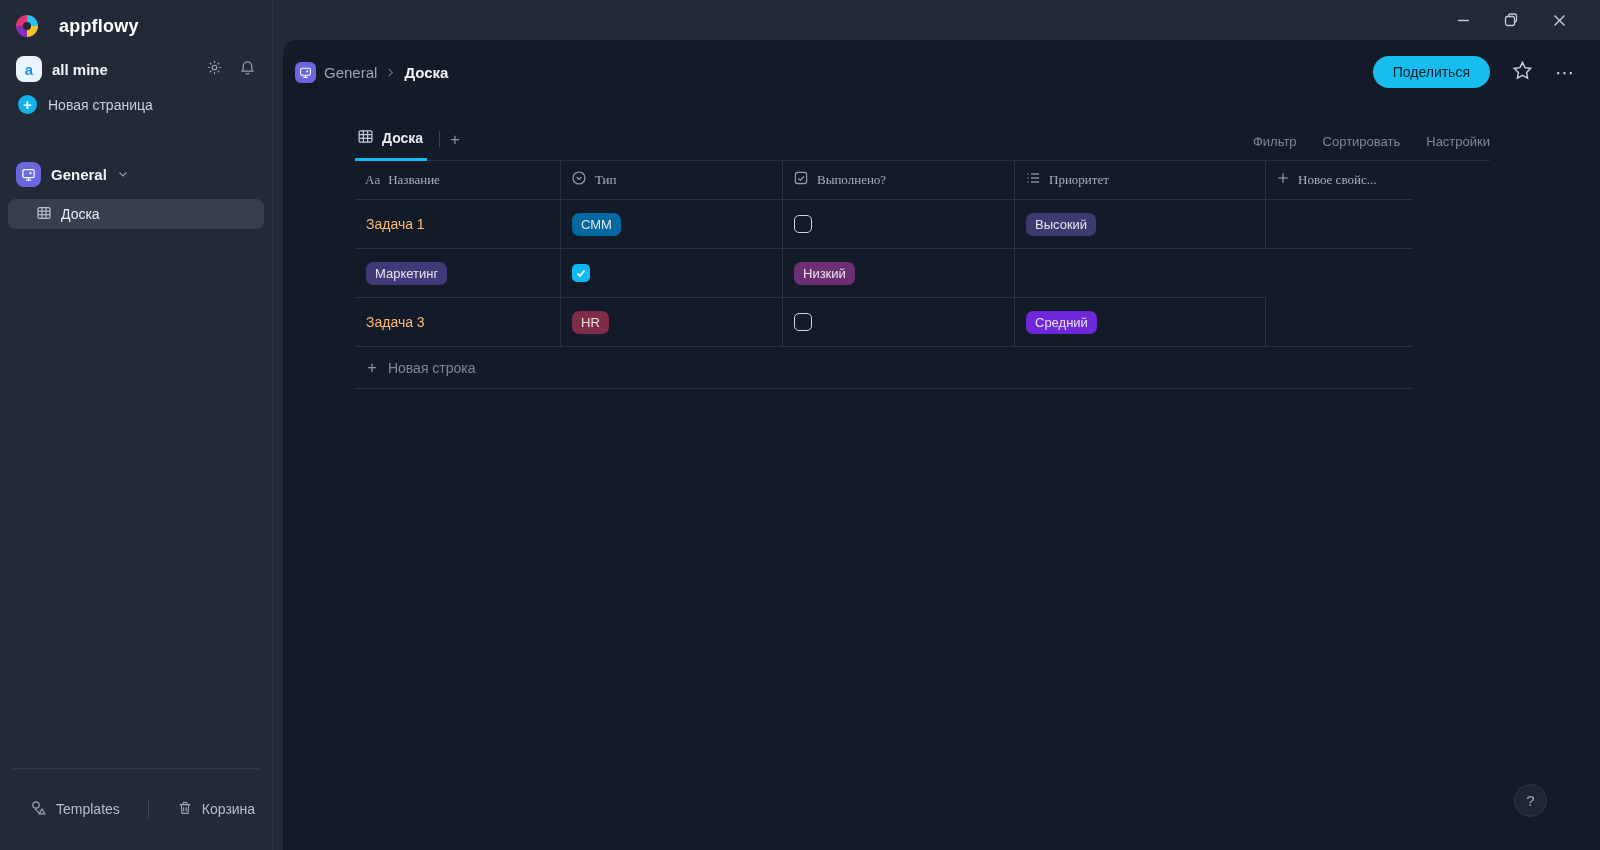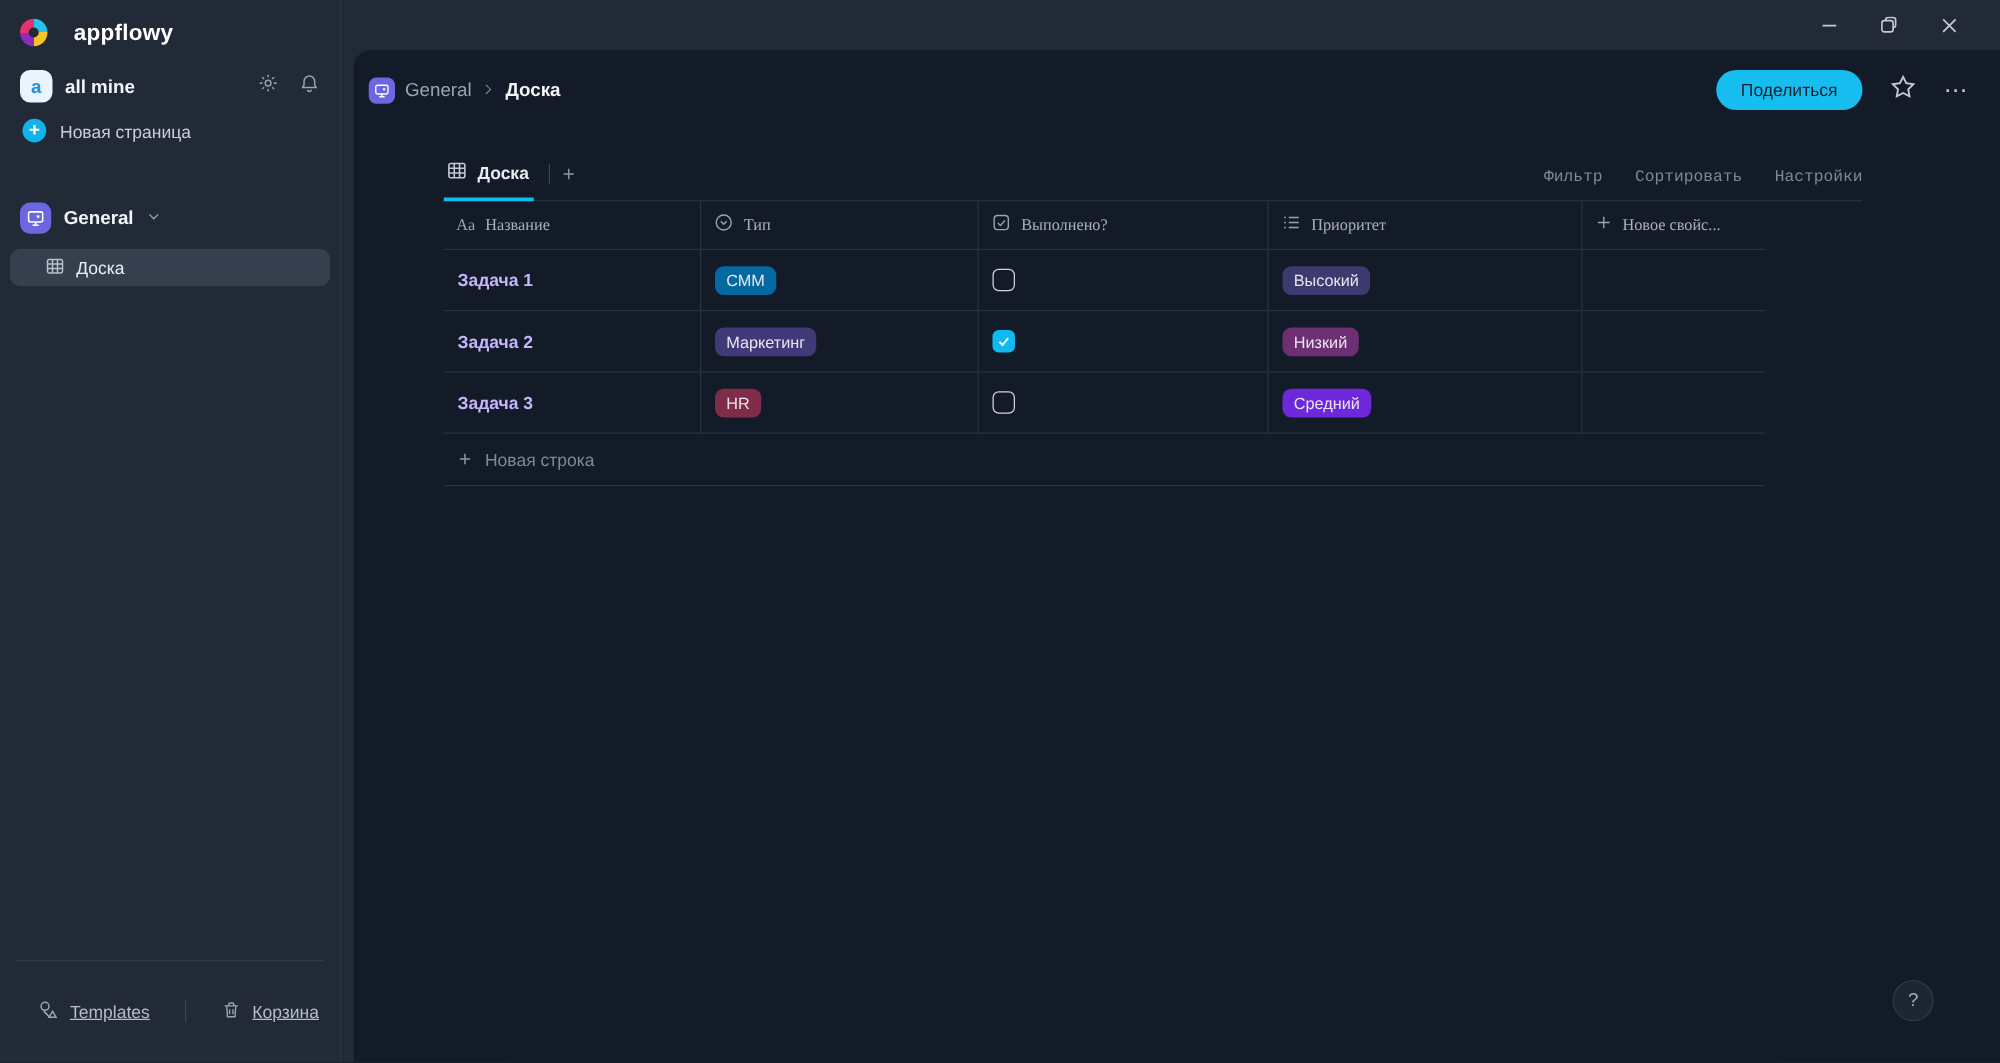--- a/index.html
+++ b/index.html
@@ -38,21 +38,21 @@
   .space-row { display:flex; align-items:center; gap:10px; padding:6px 16px; margin-top:34px; }
   .space-icon { width:25px; height:25px; border-radius:8px; background:#6A67E0; display:flex; align-items:center; justify-content:center; }
   .space-name { font-size:15px; font-weight:bold; color:#F2F4F7; }
   .space-chevron svg { stroke:#9AA4B5; }
 
   .page-item { display:flex; align-items:center; gap:9px; height:30px; margin:6px 8px 0 8px; padding-left:28px; border-radius:8px; background:#353F4E; font-size:14px; color:#E9ECF1; font-weight:500; }
   .page-item svg { stroke:#B8C0CC; }
 
   .sidebar-footer { position:absolute; left:0; right:0; bottom:0; height:82px; }
   .sidebar-footer .divider { border-top:1px solid #323B4A; margin:0 13px; }
-  .footer-row { display:flex; align-items:center; height:80px; padding-left:30px; gap:18px; color:#B6BDC9; font-size:14px;text-decoration:underline; }
+  .footer-row { display:flex; align-items:center; height:80px; padding-left:30px; gap:18px; color:#B6BDC9; font-size:14px; }
   .footer-item { display:flex; align-items:center; gap:9px; }
   .footer-item svg { stroke:#9AA4B5; }
   .footer-vdiv { width:1px; height:18px; background:#3A4456; margin:0 10px; }
 
   
   .main { position:absolute; top:40px; left:283px; right:0; bottom:0; background:#141B28; border-top-left-radius:14px; z-index:3; }
   .main-header { display:flex; align-items:center; justify-content:space-between; padding:16px 24px 0 12px; }
   .breadcrumb { display:flex; align-items:center; gap:8px; font-size:15px; }
   .bc-icon { width:21px; height:21px; border-radius:6px; background:#6A67E0; display:flex; align-items:center; justify-content:center; }
   .bc-space { color:#9AA4B5; }
@@ -63,31 +63,31 @@
   .star-icon svg { stroke:#C4CAD4; }
   .more-icon { color:#C4CAD4; font-size:19px; letter-spacing:2px; line-height:1; }
 
   .content { margin:0 110px 0 72px; }
   .view-bar { display:flex; align-items:flex-end; justify-content:space-between; margin-top:40px; border-bottom:1px solid #262F3E; }
   .view-left { display:flex; align-items:center; }
   .view-tab { display:flex; align-items:center; gap:8px; padding:0 4px 10px 2px; border-bottom:3px solid #0EBDF0; margin-bottom:-1px; font-size:14px; font-weight:bold; color:#E9ECF1; }
   .view-tab svg { stroke:#C3CAD5; }
   .view-sep { width:1px; height:16px; background:#3A4354; margin:0 10px 10px 12px; }
   .add-view { color:#8B94A5; font-size:17px; padding:0 6px 9px 0; }
-  .view-actions { display:flex; align-items:center; gap:26px; padding-bottom:11px; font-size:13px; color:#7E8798;font-family:Liberation Mono, monospace; }
+  .view-actions { display:flex; align-items:center; gap:26px; padding-bottom:11px; font-size:13px; color:#7E8798; }
 
   .grid-table { width:1057px; }
   .grid-head, .grid-row { display:grid; grid-template-columns:206px 222px 232px 251px 146px; }
   .hcell { height:39px; display:flex; align-items:center; gap:8px; padding-left:10px; font-size:13px; color:#A8B0BF; border-bottom:1px solid #29323F; border-right:1px solid #29323F;font-family:Liberation Serif, serif; }
   .hcell:last-child { border-right:none; }
   .hcell svg { stroke:#99A2B2; flex:none; }
   .aa-glyph { font-size:13px; color:#99A2B2; letter-spacing:0; }
   .cell { height:49px; display:flex; align-items:center; padding-left:11px; border-bottom:1px solid #29323F; border-right:1px solid #29323F; font-size:14px; }
   .cell:last-child { border-right:none; }
-  .cell-name { color:#c4b5fd; font-weight:700; }
+  .cell-name { color:#fdba74; font-weight:400; }
   .tag { display:inline-block; padding:4px 9px; border-radius:7px; font-size:13px; color:#ECE3EF; }
   .cbx { width:18px; height:18px; border:1.5px solid #CFD6E0; border-radius:5px; display:flex; align-items:center; justify-content:center; }
   .cbx svg { display:none; }
   .cbx.checked { border:none; background:#0FB9F2; }
   .cbx.checked svg { display:block; }
   .new-row { display:flex; align-items:center; gap:11px; height:42px; padding-left:12px; border-bottom:1px solid #29323F; color:#7E8899; font-size:14px; }
   .new-row .plus-glyph { font-size:17px; color:#8B94A5; line-height:1; }
 
   .help-btn { position:absolute; right:53px; bottom:33px; width:33px; height:33px; border-radius:50%; background:#1E2634; border:1px solid #2E3848; color:#A3ADBE; font-size:15px; display:flex; align-items:center; justify-content:center; }
 </style>
@@ -313,21 +313,20 @@
         <div class="cell" data-interactable="true">
             <span class="cbx" data-interactable="true"></span>
           </div>
         <div class="cell" data-interactable="true">
             <span class="tag" data-interactable="true" style="background-color: rgb(60, 58, 110);">Высокий</span>
           </div>
         <div class="cell" data-interactable="true"></div>
       </div>
 
       <div class="grid-row" data-interactable="false">
-        <div class="cell cell-name" data-interactable="true">Задача 2</div>
         <div class="cell" data-interactable="true">
             <span class="tag" data-interactable="true" style="background-color: rgb(64, 58, 120);">Маркетинг</span>
           </div>
         <div class="cell" data-interactable="true">
             <span class="cbx checked" data-interactable="true">
               <svg width="12" height="12" viewBox="0 0 24 24" fill="none" stroke="#FFFFFF" stroke-width="3.2">
                 <polyline points="5,13 10,18 19,7"></polyline>
               </svg>
             </span>
           </div>

